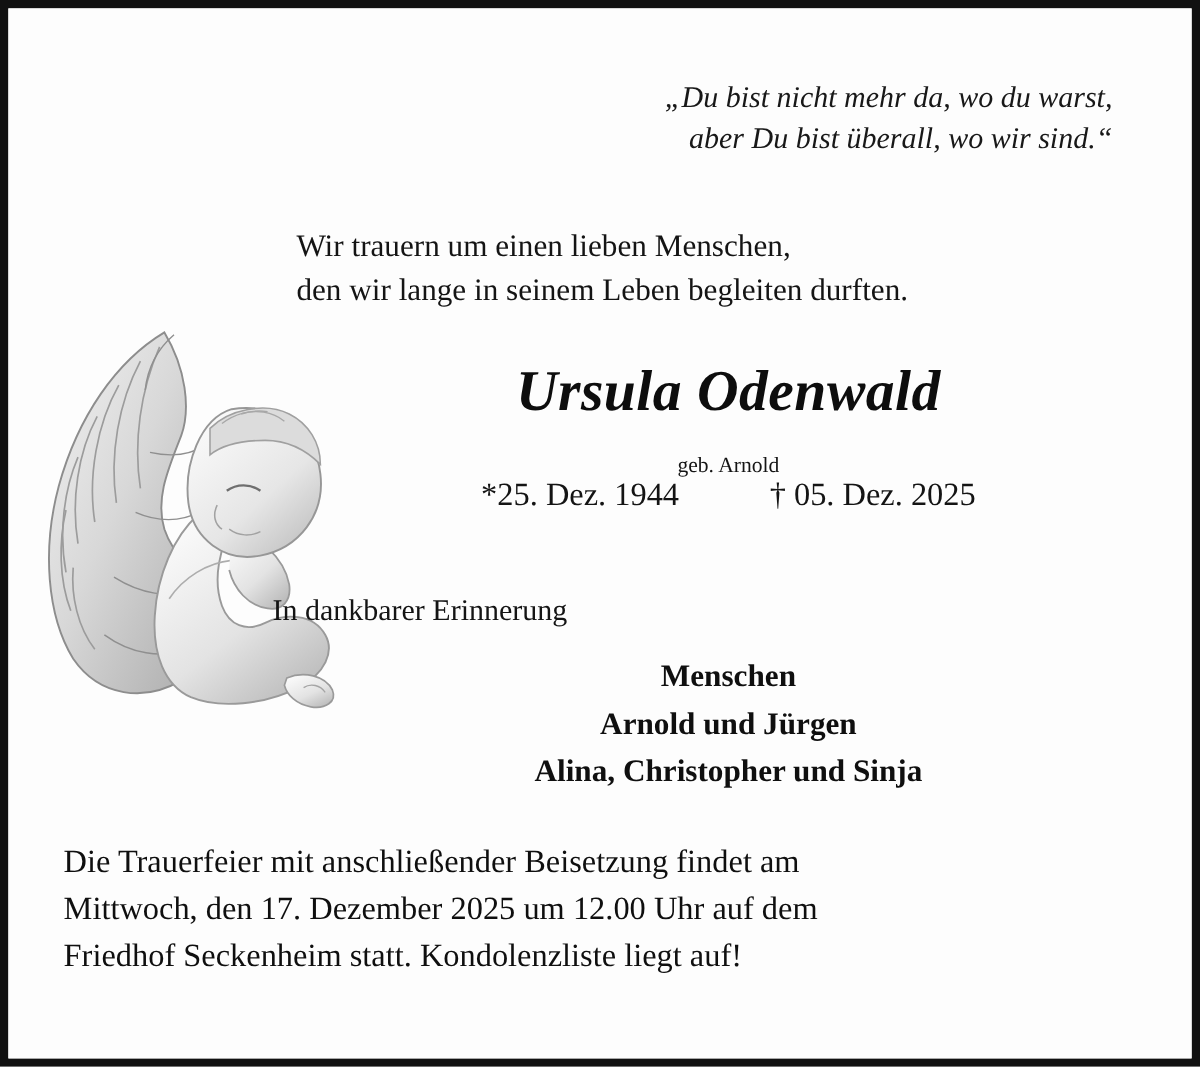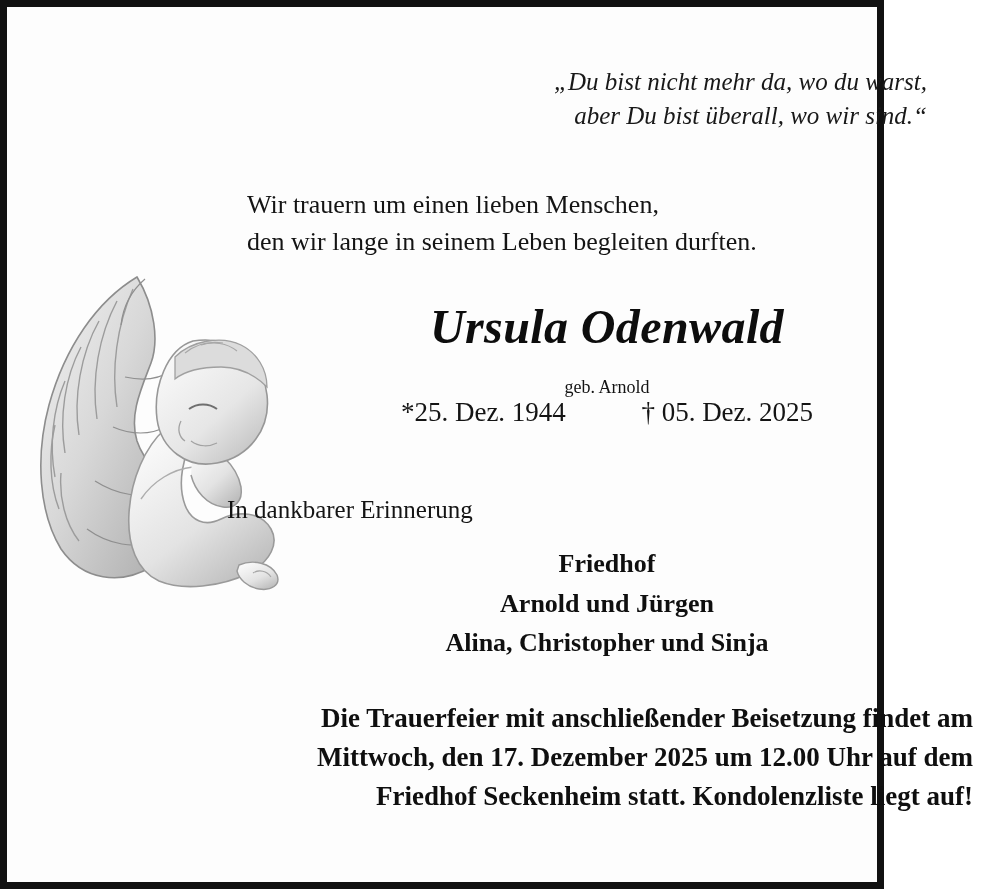--- a/index.html
+++ b/index.html
@@ -9,21 +9,21 @@
   }
   body {
     width: 1000px;
     height: 889px;
     font-family: "Liberation Serif", serif;
     color: #1a1a1a;
     overflow: hidden;
   }
   .obituary {
     position: relative;
-    width: 884px;
+    width: 1000px;
     height: 889px;
     box-sizing: border-box;
     border: 7px solid #111111;
     background: #ffffff;
   }
   .inner {
     position: relative;
     width: 100%;
     height: 100%;
     box-sizing: border-box;
@@ -126,23 +126,23 @@
     font-weight: bold;
     line-height: 1.52;
     color: #0f0f0f;
   }
 
   .ceremony {
     position: absolute;
     left: 46px;
     top: 692px;
     width: 920px;
-    text-align: right;
+    text-align: left;
     font-size: 27px;
-    font-weight: bold;
+    font-weight: normal;
     line-height: 1.45;
     color: #0f0f0f;
   }
   .ceremony div { white-space: nowrap; }
 </style>
 </head>
 <body>
 
 <div class="obituary">
   <div class="inner">
@@ -227,21 +227,21 @@
 
     <div class="dates">
       <span class="birth">*25. Dez. 1944</span>
       <span class="gap"></span>
       <span class="death">† 05. Dez. 2025</span>
     </div>
 
     <div class="memory">In dankbarer Erinnerung</div>
 
     <div class="mourners">
-      <div>Friedhof</div>
+      <div>Menschen</div>
       <div>Arnold und Jürgen</div>
       <div>Alina, Christopher und Sinja</div>
     </div>
 
     <div class="ceremony">
       <div>Die Trauerfeier mit anschließender Beisetzung findet am</div>
       <div>Mittwoch, den 17. Dezember 2025 um 12.00 Uhr auf dem</div>
       <div>Friedhof Seckenheim statt. Kondolenzliste liegt auf!</div>
     </div>
 

